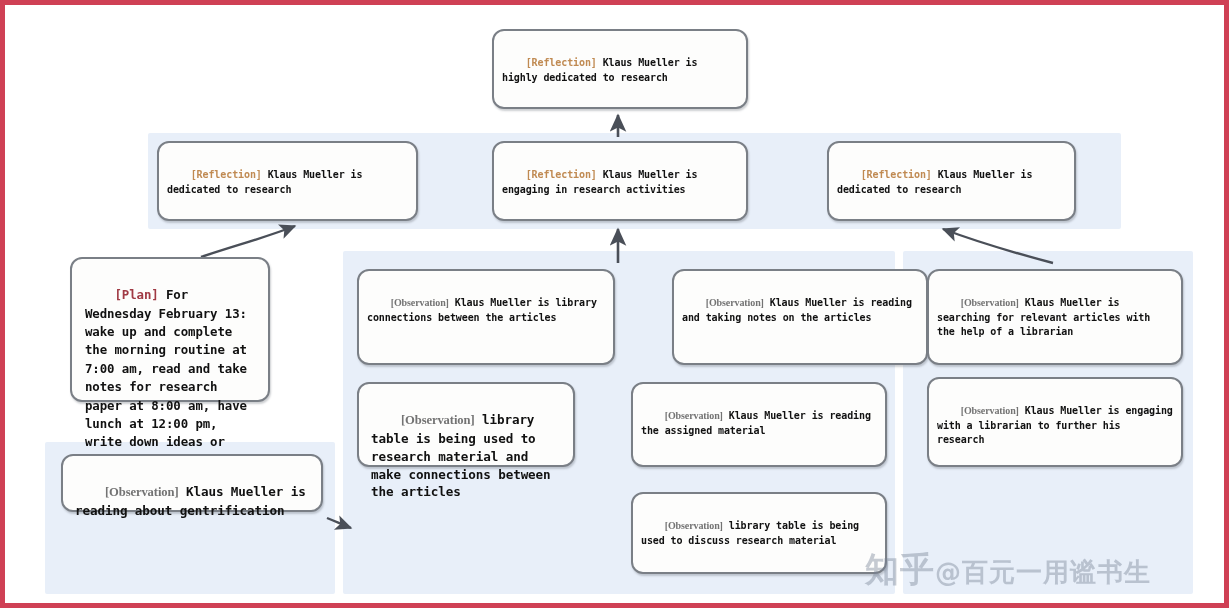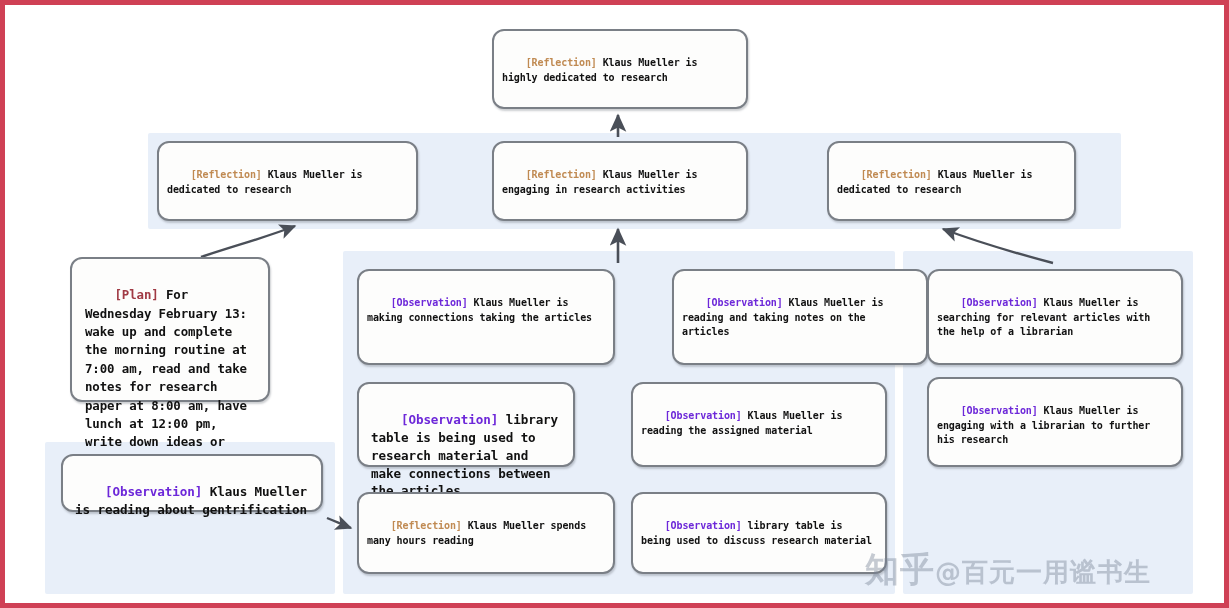--- a/index.html
+++ b/index.html
@@ -39,21 +39,21 @@
     color: #111111;
     font-weight: bold;
     font-size: 10px;
     line-height: 1.48;
     letter-spacing: -0.1px;
     white-space: pre-wrap;
     box-shadow: 1px 2px 2px rgba(90,95,105,0.30);
   }
   .node .tag { font-weight: bold; }
   .tag-reflection { color: #c08a52; }
-  .tag-observation { color: #6d28d9; }
+  .tag-observation { color: #737373; font-family: Liberation Serif, serif; }
   .tag-plan { color: #a03a44; }
 
   .node.small { font-size: 12.6px; line-height: 1.42; padding: 9px 12px; }
   .node.plan  { font-size: 12.4px; line-height: 1.48; padding: 9px 13px; }
 
   
   #n-top        { left: 487px; top: 24px;  width: 256px; height: 80px; }
   #n-ref-1      { left: 152px; top: 136px; width: 261px; height: 80px; }
   #n-ref-2      { left: 487px; top: 136px; width: 256px; height: 80px; }
   #n-ref-3      { left: 822px; top: 136px; width: 249px; height: 80px; }
@@ -139,27 +139,24 @@
 
   <div class="node plan" id="n-plan">
     <span class="tag tag-plan">[Plan]</span><span> For Wednesday February 13: wake up and complete the morning routine at 7:00 am, read and take notes for research paper at 8:00 am, have lunch at 12:00 pm, write down ideas or brainstorm potential solutions at 1:00 pm, [...]</span>
   </div>
 
   <div class="node small" id="n-obs-l1">
     <span class="tag tag-observation">[Observation]</span><span> Klaus Mueller is reading about gentrification</span>
   </div>
 
   <div class="node" id="n-a1">
-    <span class="tag tag-observation">[Observation]</span><span> Klaus Mueller is making connections taking the articles</span>
+    <span class="tag tag-observation">[Observation]</span><span> Klaus Mueller is library connections between the articles</span>
   </div>
   <div class="node small" id="n-a2">
     <span class="tag tag-observation">[Observation]</span><span> library table is being used to research material and make connections between the articles</span>
-  </div>
-  <div class="node" id="n-a3">
-    <span class="tag tag-reflection">[Reflection]</span><span> Klaus Mueller spends many hours reading</span>
   </div>
 
   <div class="node" id="n-b1">
     <span class="tag tag-observation">[Observation]</span><span> Klaus Mueller is reading and taking notes on the articles</span>
   </div>
   <div class="node" id="n-b2">
     <span class="tag tag-observation">[Observation]</span><span> Klaus Mueller is reading the assigned material</span>
   </div>
   <div class="node" id="n-b3">
     <span class="tag tag-observation">[Observation]</span><span> library table is being used to discuss research material</span>

